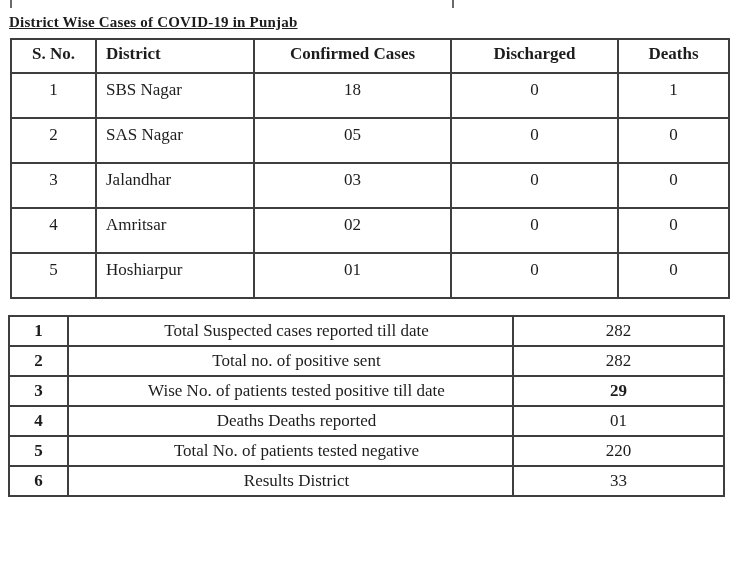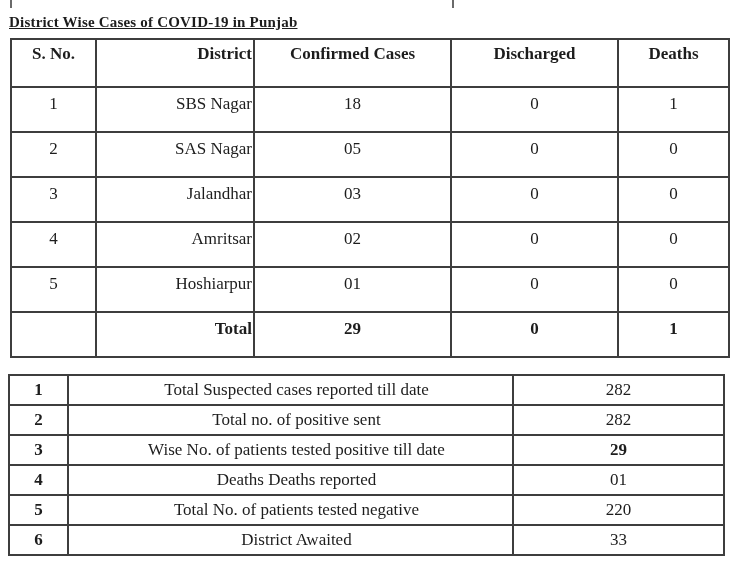--- a/index.html
+++ b/index.html
@@ -44,21 +44,21 @@
     overflow: hidden;
     white-space: nowrap;
   }
 
   
   #district-table {
     margin-left: 10px;
     width: 718px;
   }
   #district-table th {
-    height: 48px;
+    height: 34px;
     vertical-align: top;
     padding-top: 4px;
     font-weight: bold;
   }
   #district-table td {
     height: 45px;
     vertical-align: top;
     padding-top: 6px;
     font-weight: normal;
   }
@@ -72,21 +72,21 @@
     margin-top: 16px;
     width: 715px;
   }
   #summary-table td {
     height: 30px;
     vertical-align: middle;
   }
   #summary-table td.sno { font-weight: bold; }
 
   .ac { text-align: center; }
-  .al { text-align: right; padding-left: 9px; }
+  .al { text-align: left; padding-left: 9px; }
   .al2 { text-align: center; padding-left: 13px; }
   .bold { font-weight: bold; }
 </style>
 </head>
 <body>
 
 <div class="tick" id="tick-left"></div>
 <div class="tick" id="tick-right"></div>
 
 <h1 class="doc-title">District Wise Cases of COVID-19 in Punjab</h1>
@@ -137,27 +137,20 @@
       <td class="ac">0</td>
       <td class="ac">0</td>
     </tr>
     <tr>
       <td class="ac">5</td>
       <td class="al">Hoshiarpur</td>
       <td class="ac">01</td>
       <td class="ac">0</td>
       <td class="ac">0</td>
     </tr>
-    <tr class="total-row">
-      <td class="ac"></td>
-      <td class="al">Total</td>
-      <td class="ac">29</td>
-      <td class="ac">0</td>
-      <td class="ac">1</td>
-    </tr>
   </tbody>
 </table>
 
 <table id="summary-table">
   <colgroup>
     <col style="width:59px">
     <col style="width:445px">
     <col style="width:211px">
   </colgroup>
   <tbody>
@@ -181,17 +174,17 @@
       <td class="al2">Deaths Deaths reported</td>
       <td class="ac">01</td>
     </tr>
     <tr>
       <td class="ac sno">5</td>
       <td class="al2">Total No. of patients tested negative</td>
       <td class="ac">220</td>
     </tr>
     <tr>
       <td class="ac sno">6</td>
-      <td class="al2">District Awaited</td>
+      <td class="al2">Results District</td>
       <td class="ac">33</td>
     </tr>
   </tbody>
 </table>
 
 </body></html>

